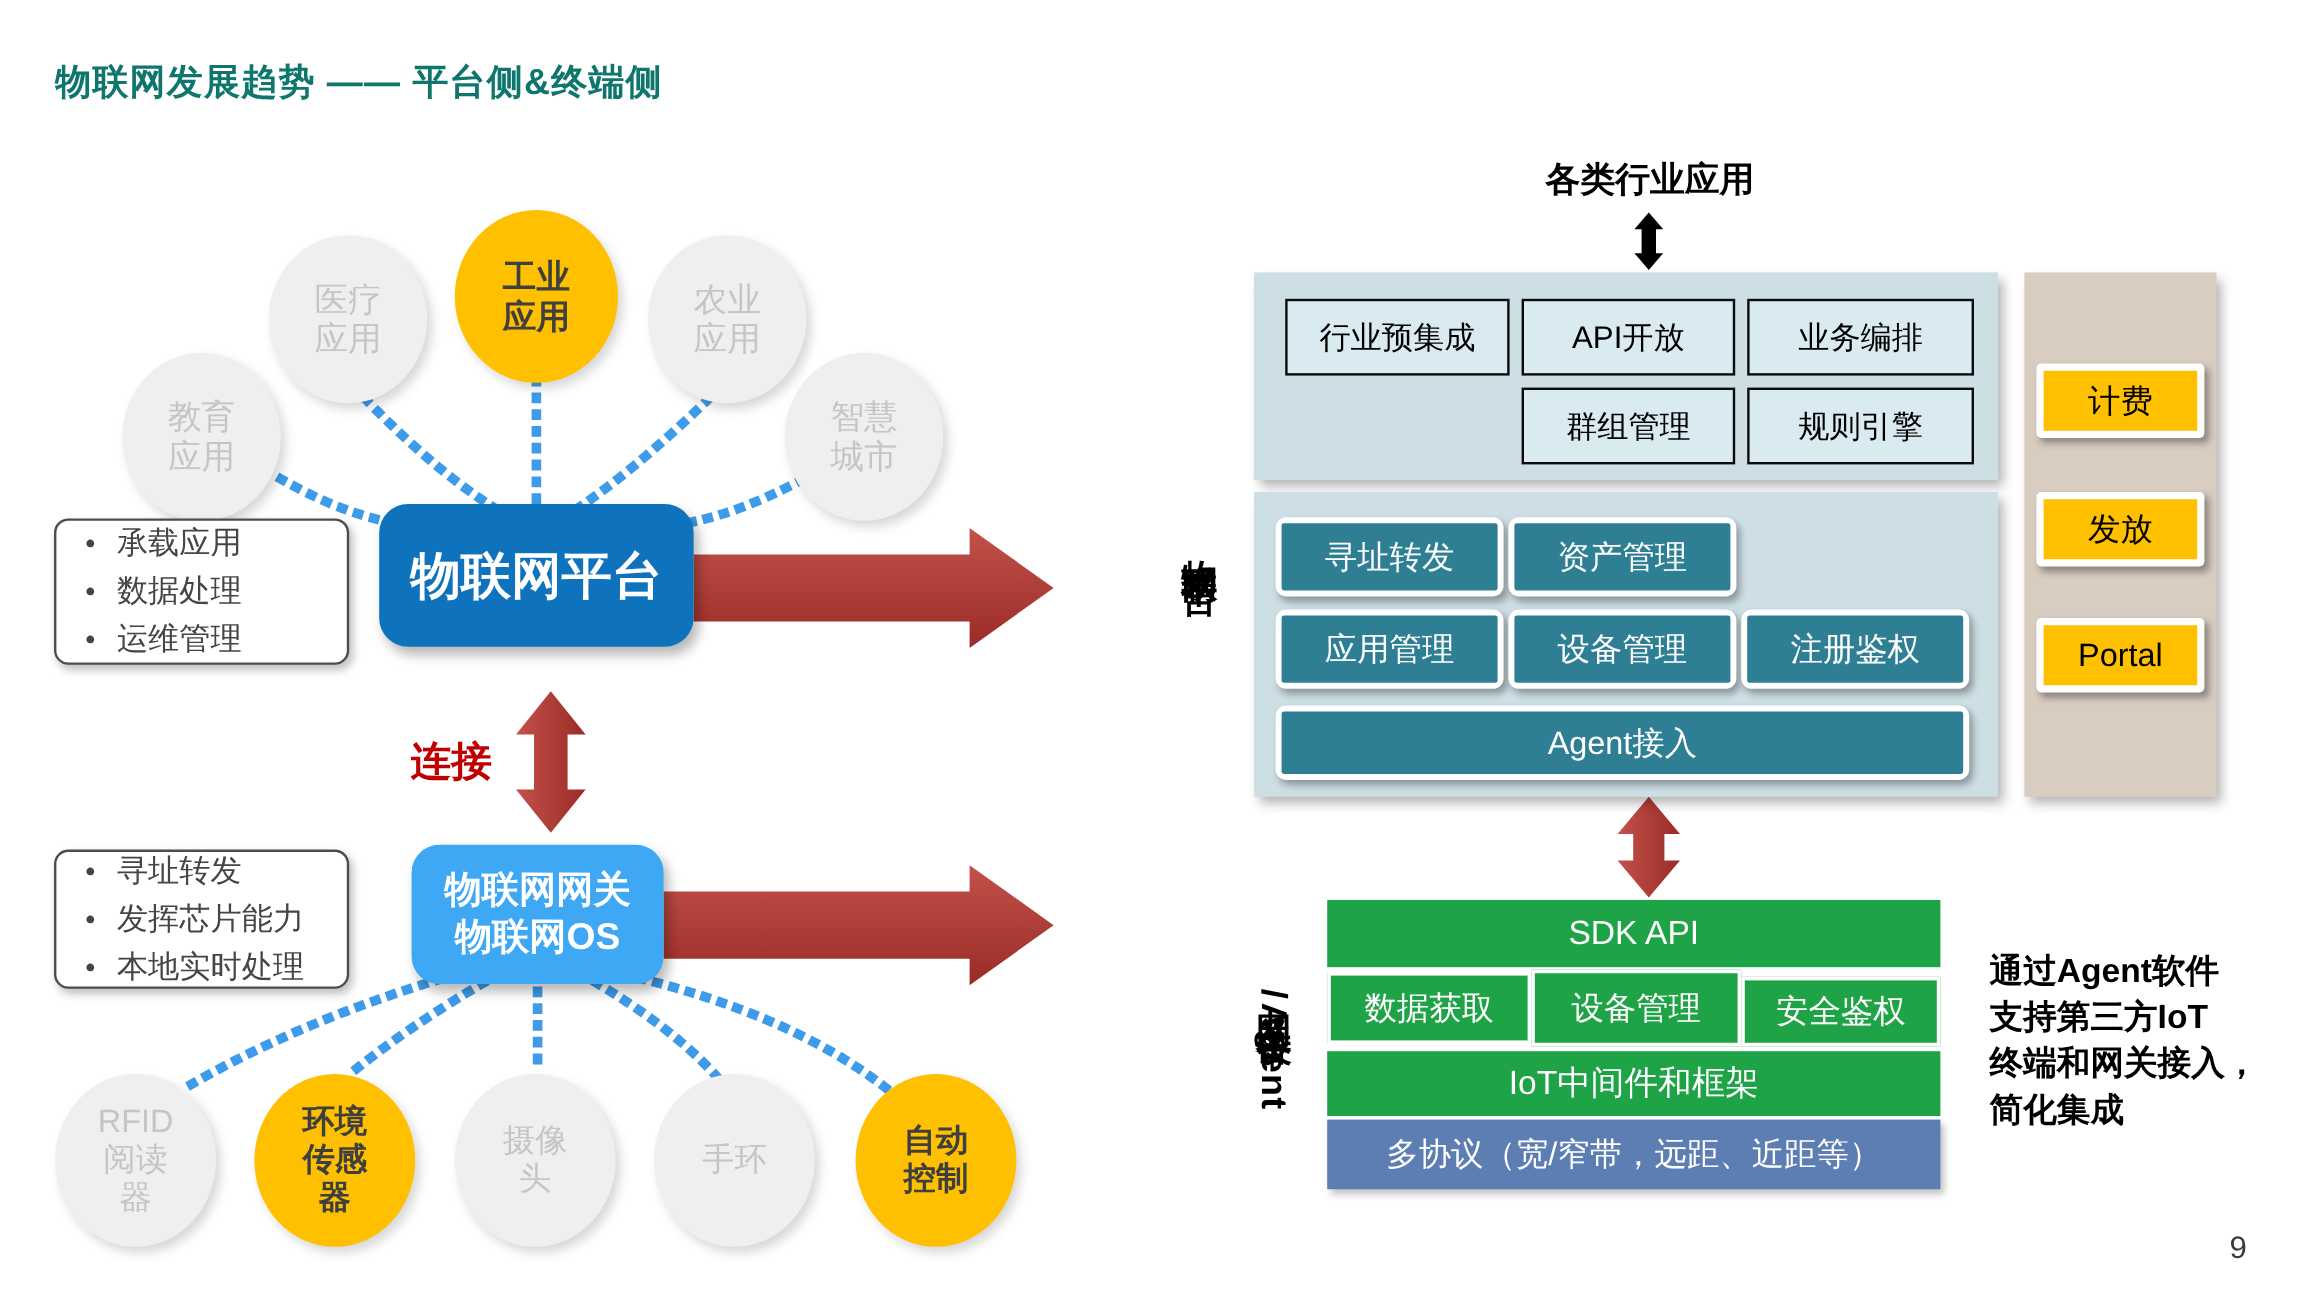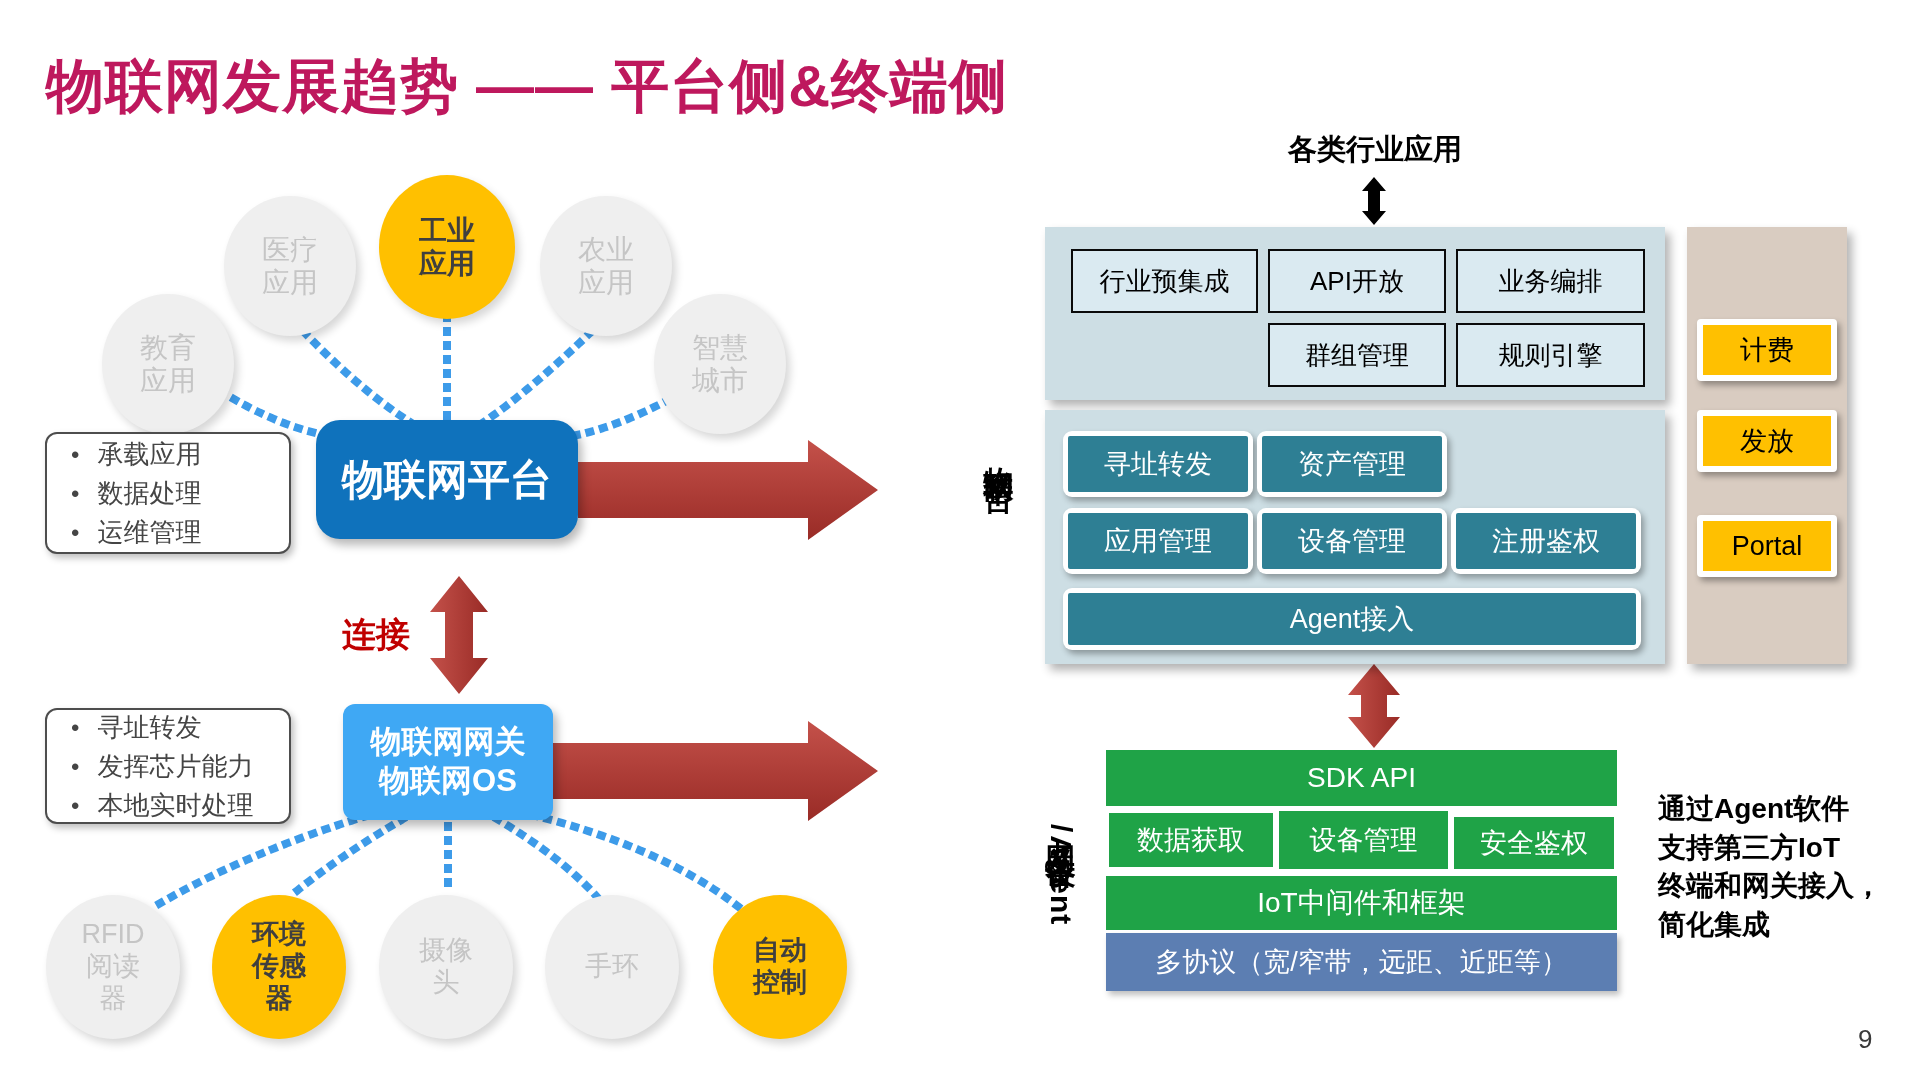--- a/index.html
+++ b/index.html
@@ -6,21 +6,21 @@
   .stage{
     position:relative;width:1920px;height:1080px;background:#ffffff;
     font-family:"Liberation Sans","DejaVu Sans",sans-serif;overflow:hidden;
   }
   .abs{position:absolute;}
   .pre{white-space:pre-line;}
 
   
   .title{
     left:46px;top:48px;width:1000px;
-    font-size:58px;font-weight:bold;color:#be185d;letter-spacing:1px;
+    font-size:30px;font-weight:bold;color:#0f766e;letter-spacing:1px;
   }
 
   
   .deco{left:0;top:0;z-index:1;pointer-events:none;}
 
   
   .circle{
     z-index:2;border-radius:50%;display:flex;align-items:center;justify-content:center;
     text-align:center;box-shadow:4px 5px 9px rgba(0,0,0,.16);
   }
@@ -28,21 +28,21 @@
   .circle--yellow{background:#FFC000;color:#3f3f3f;font-weight:600;}
   .circle .lbl{font-size:28px;line-height:1.18;}
   .circle--sm .lbl{font-size:27px;}
 
   
   .bigbox{
     z-index:3;display:flex;align-items:center;justify-content:center;text-align:center;
     color:#fff;font-weight:bold;box-shadow:4px 6px 10px rgba(0,0,0,.28);
   }
   .bigbox--platform{background:#0F72BC;border-radius:24px;font-size:42px;}
-  .bigbox--gateway{background:#3FA8F4;border-radius:12px;font-size:31px;line-height:1.25;}
+  .bigbox--gateway{background:#3FA8F4;border-radius:23px;font-size:31px;line-height:1.25;}
 
   
   .notebox{
     z-index:3;background:#fff;border:2px solid #4d4d4d;border-radius:12px;
     box-shadow:3px 4px 7px rgba(0,0,0,.25);
     display:flex;flex-direction:column;justify-content:center;padding:8px 10px 8px 14px;
   }
   .notebox .item{
     font-size:26px;color:#454545;line-height:39px;display:flex;align-items:baseline;
   }
@@ -242,21 +242,21 @@
       </div>
     <div class="tealframe" style="left:406px;top:98px;width:180px;height:56px;">
         <div class="inner">注册鉴权</div>
       </div>
     <div class="tealframe" style="left:18px;top:178px;width:568px;height:52px;">
         <div class="inner">Agent接入</div>
       </div>
   </div>
 
   <div class="abs panel panel--tan" style="left:1687px;top:227px;width:160px;height:437px;">
-    <div class="opbox" style="left:10px;top:92px;width:128px;height:50px;">计费</div>
+    <div class="opbox" style="left:10px;top:76px;width:128px;height:50px;">计费</div>
     <div class="opbox" style="left:10px;top:183px;width:128px;height:50px;">发放</div>
     <div class="opbox" style="left:10px;top:288px;width:128px;height:50px;">Portal</div>
   </div>
 
   <div class="abs vlabel" style="left:1040px;top:760px;width:40px;height:228px;letter-spacing:1px;">网关/设备Agent</div>
 
   <div class="abs" style="left:1106px;top:750px;width:511px;height:245px;z-index:2;">
     <div class="gbar gbar--green" style="left:0;top:0;width:511px;height:56px;">SDK API</div>
     <div class="gcellrow" style="left:0;top:58px;width:511px;height:64px;">
       <div class="gcell" style="width:170px;height:60px;margin-top:2px;">数据获取</div>

